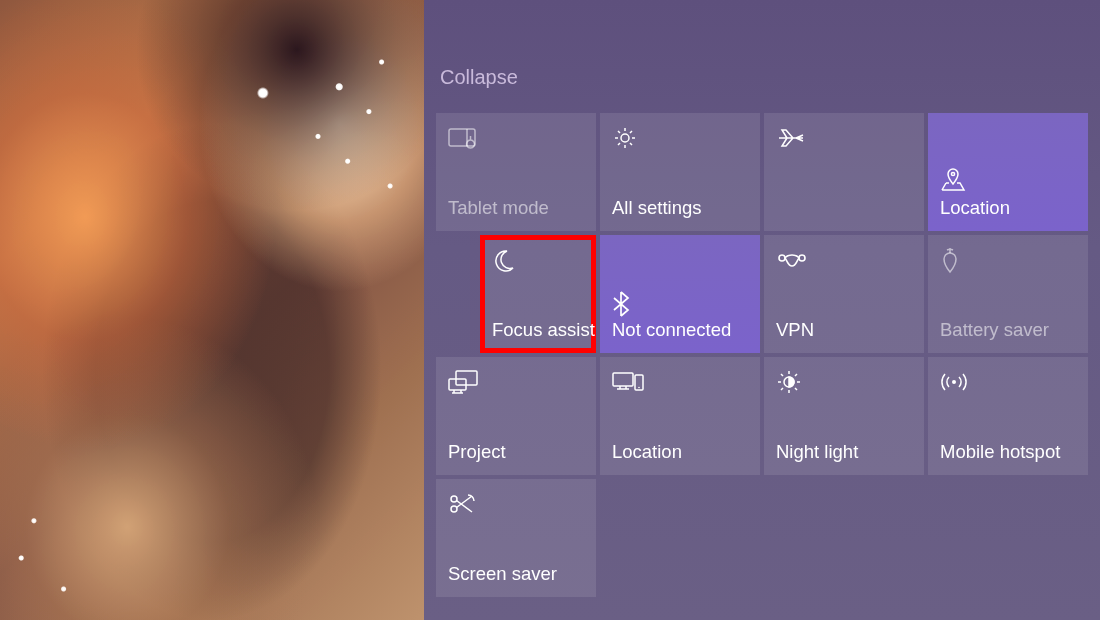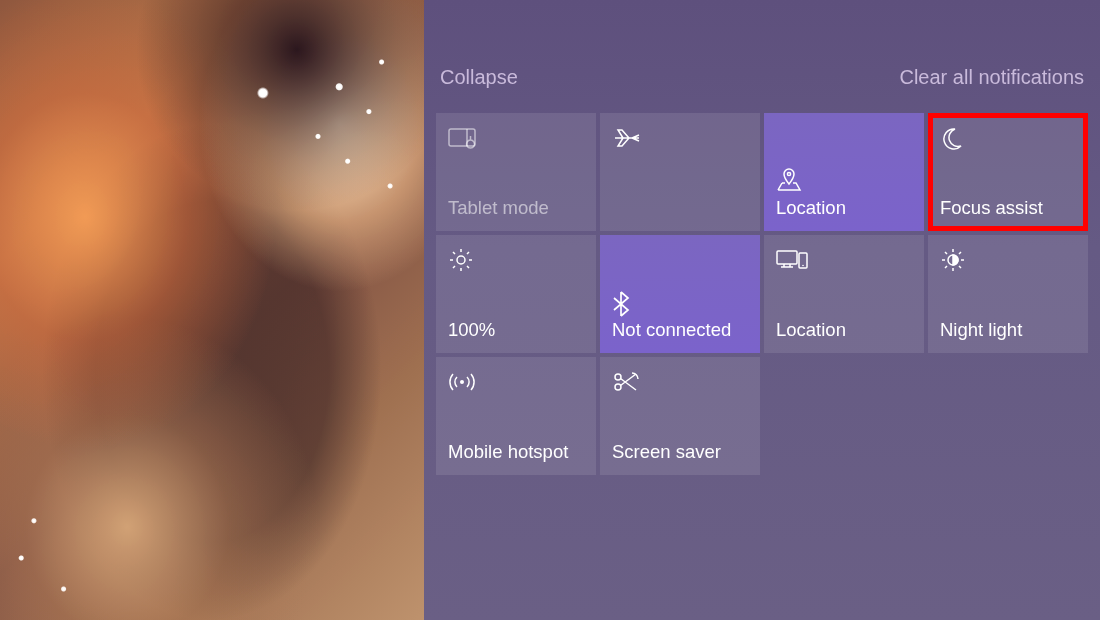--- a/index.html
+++ b/index.html
@@ -70,58 +70,66 @@
     justify-content: space-between;
     color: #fff;
     cursor: pointer;
   }
   .tile.active {
     background: #7a63c4;
     background: linear-gradient(180deg, #7b66c1 0%, #7b63cb 100%);
     justify-content: flex-end;
   }
   .tile.disabled { color: rgba(255,255,255,0.55); }
-  .tile.highlighted { box-shadow: inset 0 0 0 5px #ff0000; }
+  .tile.highlighted { box-shadow: inset 0 0 0 5px #ff0000; margin-left: 44px; }
 
   .tile .icon {
     height: 30px;
     display: flex;
     align-items: center;
     font-size: 24px;
   }
   .tile .icon svg { stroke: currentColor; fill: none; }
   .tile .label { font-size: 18.5px; line-height: 1.2; white-space: nowrap; }
 </style>
 </head>
 <body>
 
 <div class="root">
 
   <div class="wallpaper"></div>
 
   <div class="action-center">
     <div class="topbar">
       <button>Collapse</button>
-      <button>Clear all notifications</button>
     </div>
 
     <div class="grid">
 
       <div class="tile disabled">
         <span class="icon">
           <svg width="30" height="24" viewBox="0 0 30 24" stroke-width="1.5">
             <rect x="1" y="3" width="26" height="17" rx="2"></rect>
             <path d="M19 3 v17"></path>
             <path d="M22.5 14 a4 4 0 1 0 0.01 0 M22.5 10 v4"></path>
           </svg>
         </span>
         <span class="label">Tablet mode</span>
       </div>
 
 
+      <div class="tile">
+        <span class="icon">
+          <svg width="26" height="26" viewBox="0 0 26 26" stroke-width="1.5">
+            <circle cx="13" cy="13" r="4"></circle>
+            <path d="M13 3 v3 M13 20 v3 M3 13 h3 M20 13 h3 M6 6 l2 2 M18 18 l2 2 M6 20 l2 -2 M18 8 l2 -2"></path>
+          </svg>
+        </span>
+        <span class="label">All settings</span>
+      </div>
 
       <div class="tile">
         <span class="icon">
           <svg width="30" height="24" viewBox="0 0 30 24" stroke-width="1.5">
             <path d="M3 12 l24 0 M20 12 l7 -3 M20 12 l7 3 M11 12 l-5 -8 l4 0 l7 8 M11 12 l-5 8 l4 0 l7 -8"></path>
           </svg>
         </span>
       </div>
 
       <div class="tile active">
@@ -137,41 +145,62 @@
 
       <div class="tile highlighted">
         <span class="icon">
           <svg width="24" height="24" viewBox="0 0 24 24" stroke-width="1.5">
             <path d="M15 3 a10 10 0 1 0 6 17 a8 8 0 0 1 -6 -17 z"></path>
           </svg>
         </span>
         <span class="label">Focus assist</span>
       </div>
 
-      <div class="tile">
-        <span class="icon">
-          <svg width="26" height="26" viewBox="0 0 26 26" stroke-width="1.5">
-            <circle cx="13" cy="13" r="4"></circle>
-            <path d="M13 2 v3 M13 21 v3 M2 13 h3 M21 13 h3 M5 5 l2 2 M19 19 l2 2 M5 21 l2 -2 M19 7 l2 -2"></path>
-          </svg>
-        </span>
-        <span class="label">100%</span>
-      </div>
 
       <div class="tile active">
         <span class="icon">
           <svg width="18" height="28" viewBox="0 0 18 28" stroke-width="1.7">
             <path d="M9 2 v24 M9 2 l7 6 l-14 12 M9 26 l7 -6 l-14 -12"></path>
           </svg>
         </span>
         <span class="label">Not connected</span>
       </div>
 
-
-
+      <div class="tile">
+        <span class="icon">
+          <svg width="32" height="20" viewBox="0 0 32 20" stroke-width="1.6">
+            <circle cx="6" cy="8" r="3"></circle>
+            <circle cx="26" cy="8" r="3"></circle>
+            <path d="M9 8 c3 4 3 8 7 8 c4 0 4 -4 7 -8"></path>
+            <path d="M9 8 c3 -4 11 -4 14 0"></path>
+          </svg>
+        </span>
+        <span class="label">VPN</span>
+      </div>
+
+      <div class="tile disabled">
+        <span class="icon">
+          <svg width="20" height="28" viewBox="0 0 20 28" stroke-width="1.5">
+            <path d="M10 26 c-5 -6 -6 -9 -6 -13 a6 6 0 0 1 12 0 c0 4 -1 7 -6 13 z"></path>
+            <path d="M10 7 v-5 M7 4 a6 6 0 0 1 6 0"></path>
+          </svg>
+        </span>
+        <span class="label">Battery saver</span>
+      </div>
+
+      <div class="tile">
+        <span class="icon">
+          <svg width="30" height="24" viewBox="0 0 30 24" stroke-width="1.5">
+            <rect x="8" y="1" width="21" height="14" rx="1"></rect>
+            <rect x="1" y="9" width="17" height="11" rx="1"></rect>
+            <path d="M6 20 v3 M13 20 v3 M4 23 h11"></path>
+          </svg>
+        </span>
+        <span class="label">Project</span>
+      </div>
 
       <div class="tile">
         <span class="icon">
           <svg width="32" height="24" viewBox="0 0 32 24" stroke-width="1.5">
             <rect x="1" y="3" width="20" height="13" rx="1"></rect>
             <path d="M8 16 v3 M14 16 v3 M5 19 h12"></path>
             <rect x="23" y="5" width="8" height="15" rx="1"></rect>
             <circle cx="27" cy="17.5" r="0.8" fill="currentColor" stroke="none"></circle>
           </svg>
         </span>

